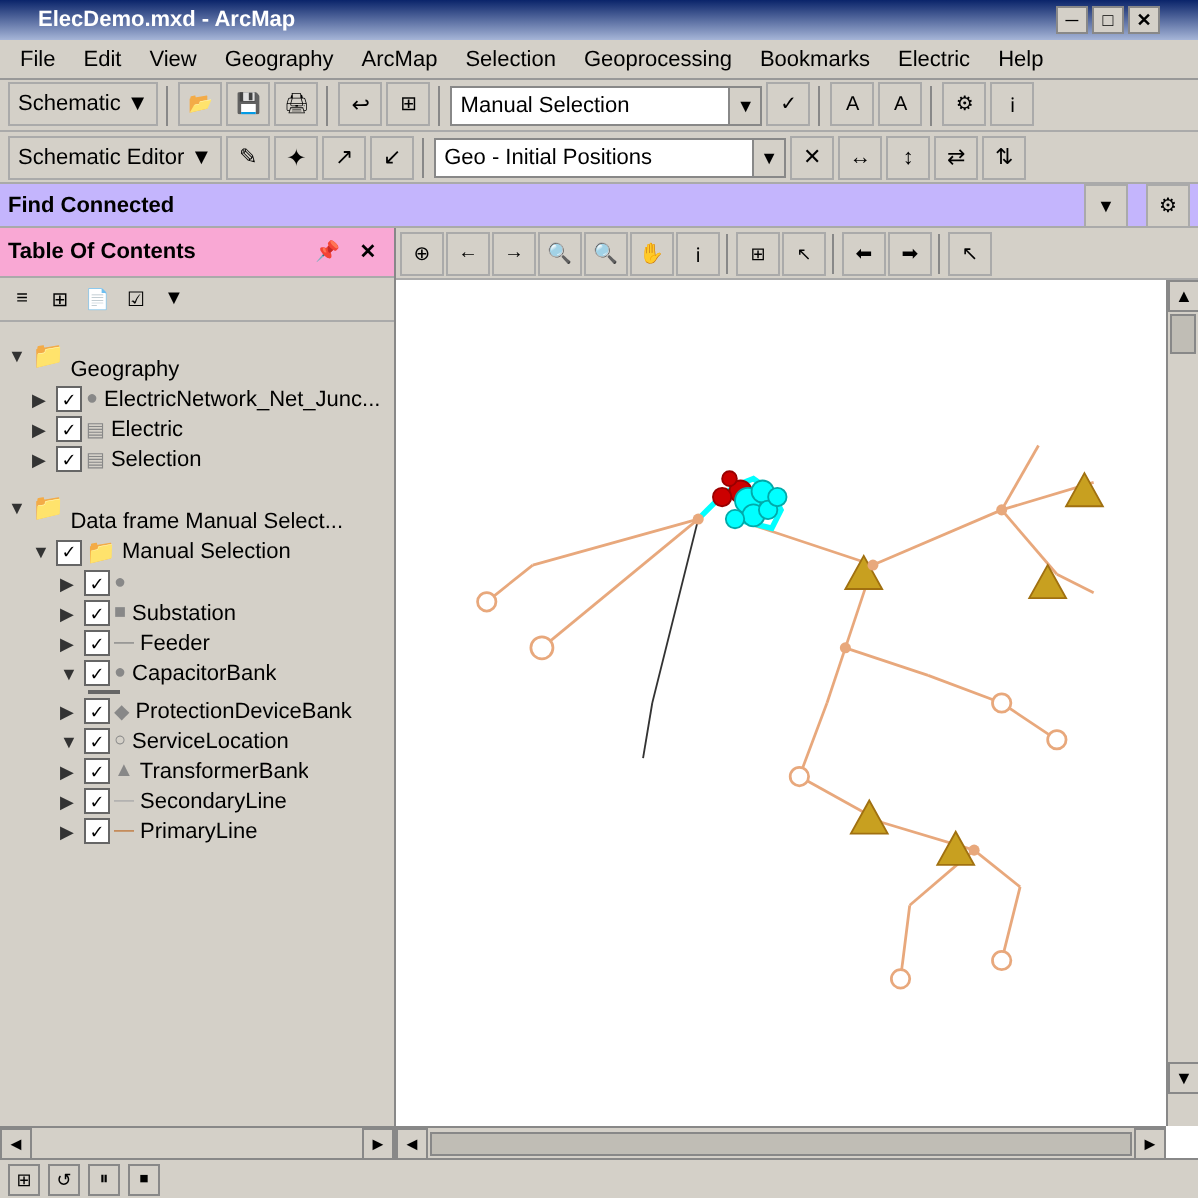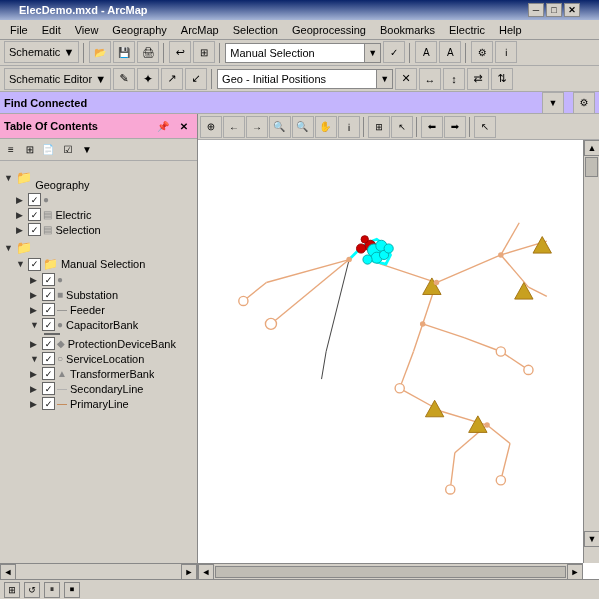--- a/index.html
+++ b/index.html
@@ -353,39 +353,41 @@
       <div class="toc-group">
         <div class="toc-item">
           <span class="expander">▼</span>
           <span style="color:#d4850a; margin-right:3px; font-size:13px;">📁</span>
           <span class="label bold">Geography</span>
         </div>
         <div class="toc-item indent1">
           <span class="expander">▶</span>
           <span class="check">✓</span>
           <span style="color:#888; font-size:10px; margin-right:3px;">●</span>
+          <span class="label">ElectricNetwork_Net_Junc...</span>
         </div>
         <div class="toc-item indent1">
           <span class="expander">▶</span>
           <span class="check">✓</span>
           <span style="color:#888; font-size:10px; margin-right:3px;">▤</span>
           <span class="label">Electric</span>
         </div>
         <div class="toc-item indent1">
           <span class="expander">▶</span>
           <span class="check">✓</span>
           <span style="color:#888; font-size:10px; margin-right:3px;">▤</span>
           <span class="label">Selection</span>
         </div>
       </div>
 
       <div class="toc-group">
         <div class="toc-item">
           <span class="expander">▼</span>
           <span style="color:#d4850a; margin-right:3px; font-size:13px;">📁</span>
+          <span class="label bold">Data frame Manual Select...</span>
         </div>
 
         <div class="toc-item indent1">
           <span class="expander">▼</span>
           <span class="check">✓</span>
           <span style="color:#d4850a; margin-right:3px; font-size:12px;">📁</span>
           <span class="label">Manual Selection</span>
         </div>
 
         <div class="toc-item indent2">

